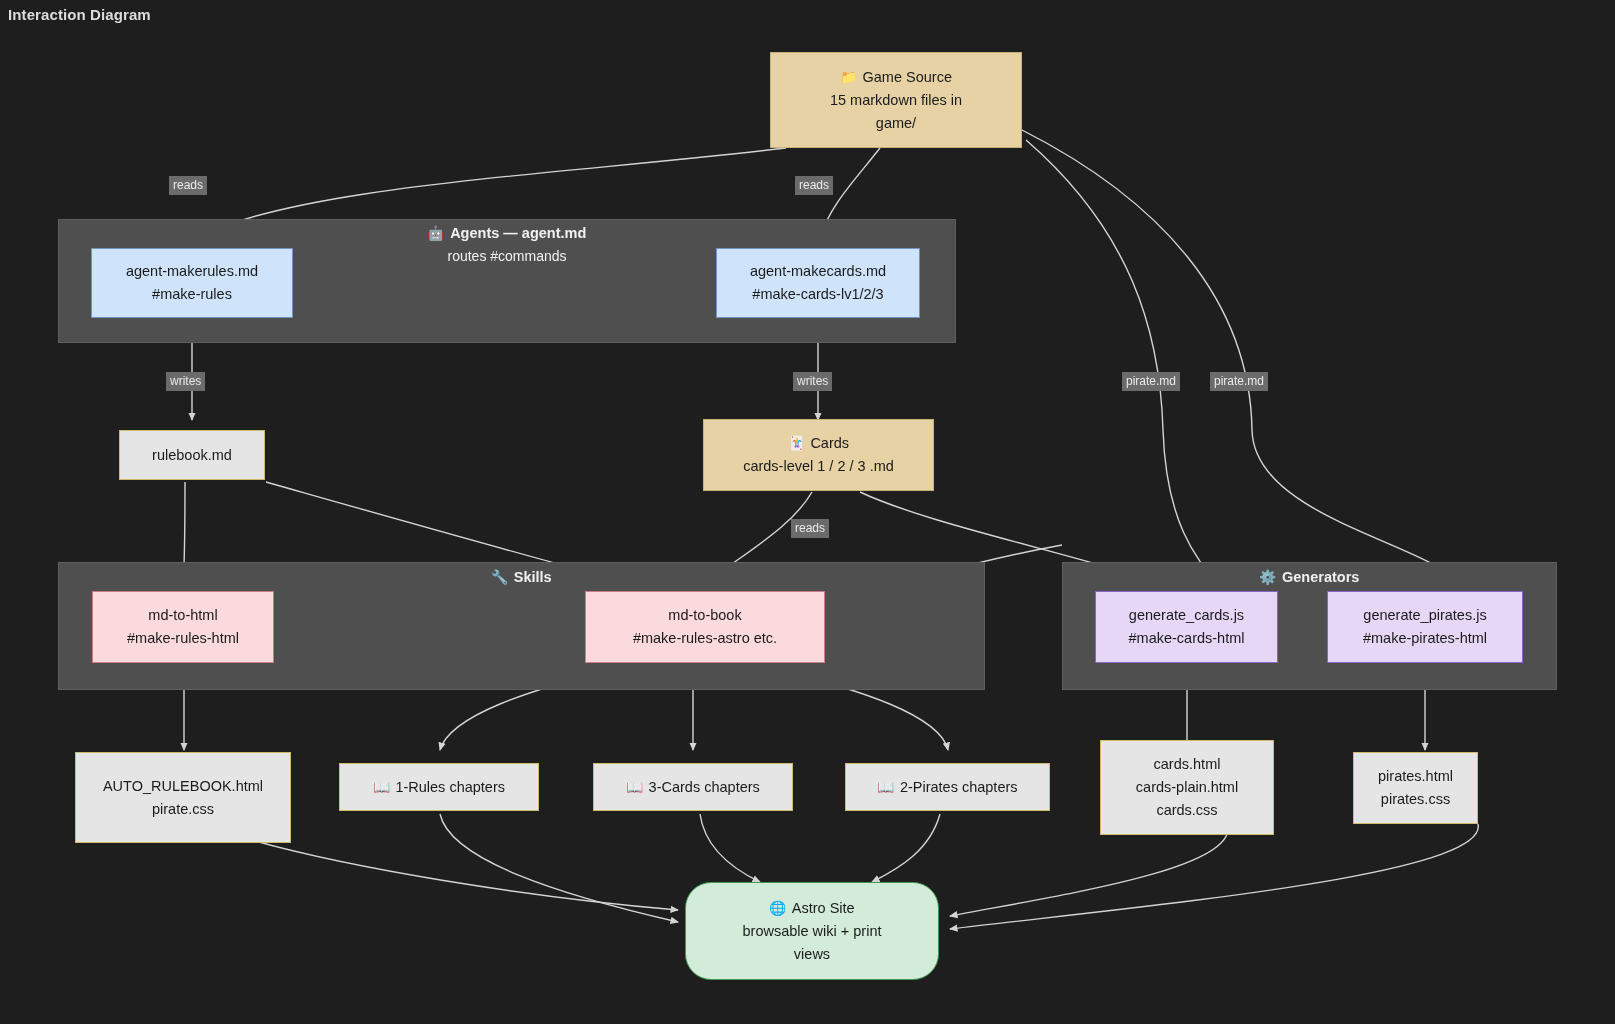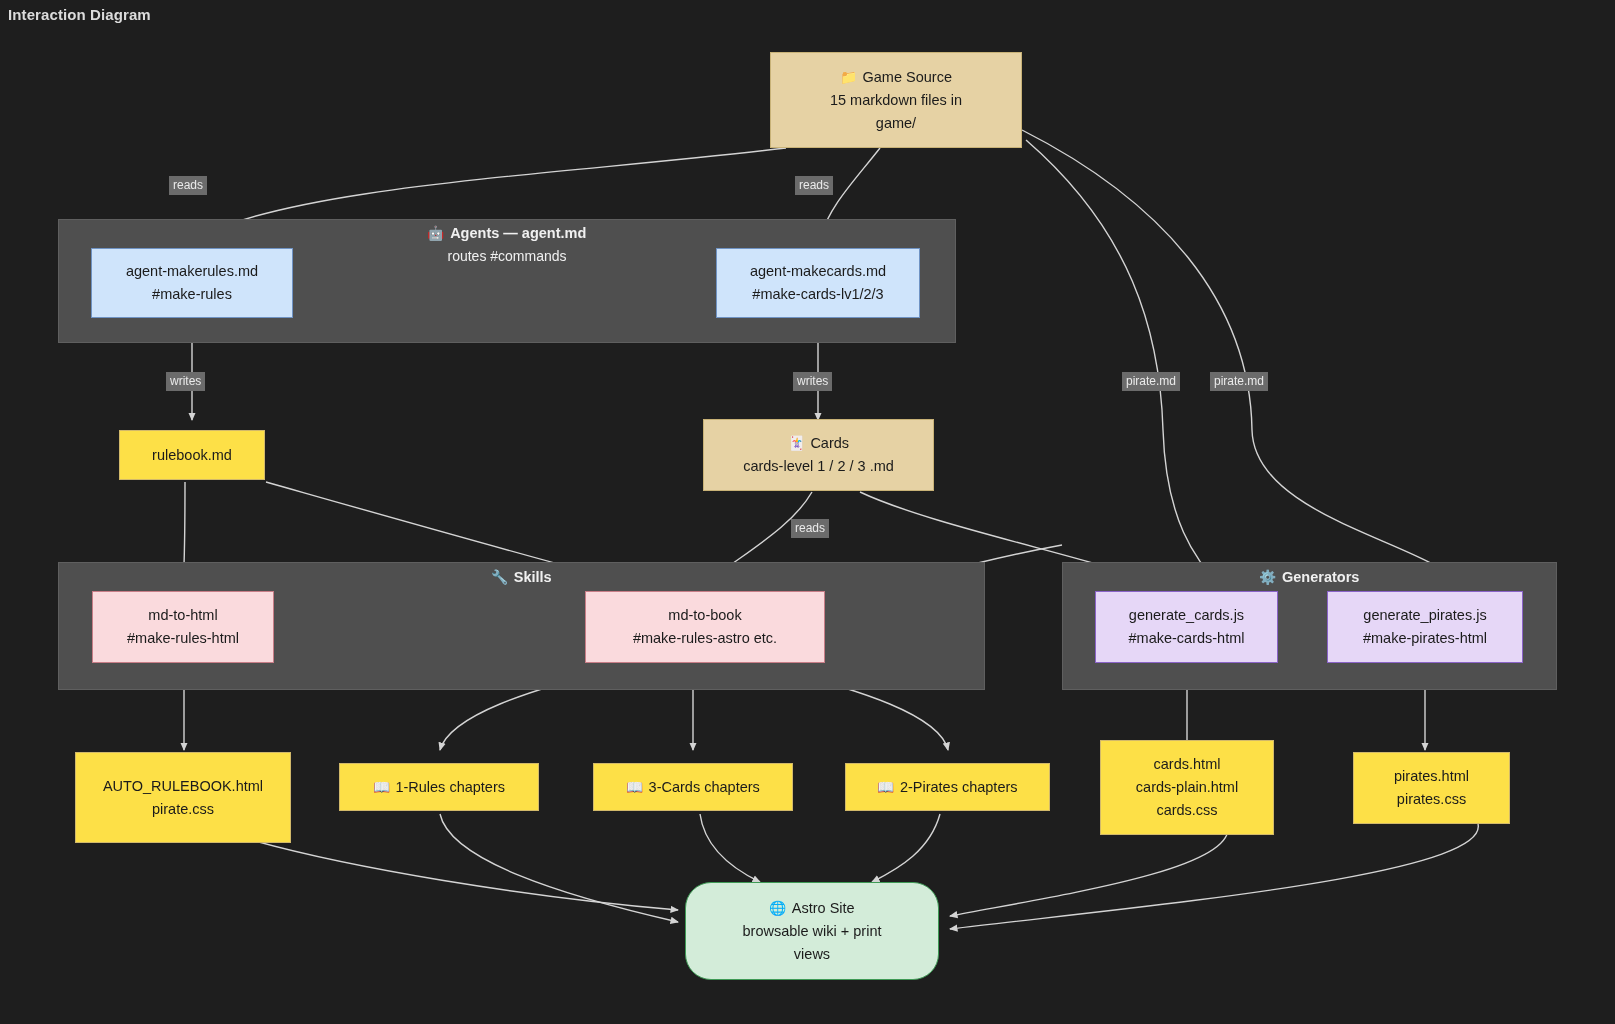--- a/index.html
+++ b/index.html
@@ -66,21 +66,21 @@
     font-size: 14.5px;
     color: #1b1b1b;
     line-height: 23px;
     border-width: 1px;
     border-style: solid;
     padding: 11px 6px;
   }
   .node .ln { white-space: nowrap; }
   .node.tan   { background: #e6d2a4; border-color: #c8b277; }
   .node.blue  { background: #cfe4fb; border-color: #6f93c4; }
-  .node.cream { background: #fde047; border-color: #d2b96a; }
+  .node.cream { background: #e5e5e5; border-color: #d2b96a; }
   .node.pink  { background: #fadadd; border-color: #c87d87; }
   .node.purple{ background: #e6d7f7; border-color: #8a63c8; }
   .node.green { background: #d3ecd9; border-color: #3e9a55; border-radius: 26px; }
   .edge-label {
     position: absolute;
     background: #6b6b6b;
     color: #eaeaea;
     font-size: 12px;
     line-height: 17px;
     padding: 1px 4px;
@@ -229,21 +229,21 @@
   <div class="node cream" style="left:845px; top:763px; width:205px; height:48px;">
     <div class="ln"><span class="emoji">📖</span><span>2-Pirates chapters</span></div>
   </div>
 
   <div class="node cream" style="left:1100px; top:740px; width:174px; height:95px;">
     <div class="ln">cards.html</div>
     <div class="ln">cards-plain.html</div>
     <div class="ln">cards.css</div>
   </div>
 
-  <div class="node cream" style="left:1353px; top:752px; width:157px; height:72px;">
+  <div class="node cream" style="left:1353px; top:752px; width:125px; height:72px;">
     <div class="ln">pirates.html</div>
     <div class="ln">pirates.css</div>
   </div>
 
   <div class="node green" style="left:685px; top:882px; width:254px; height:98px;">
     <div class="ln"><span class="emoji">🌐</span><span>Astro Site</span></div>
     <div class="ln">browsable wiki + print</div>
     <div class="ln">views</div>
   </div>
 

